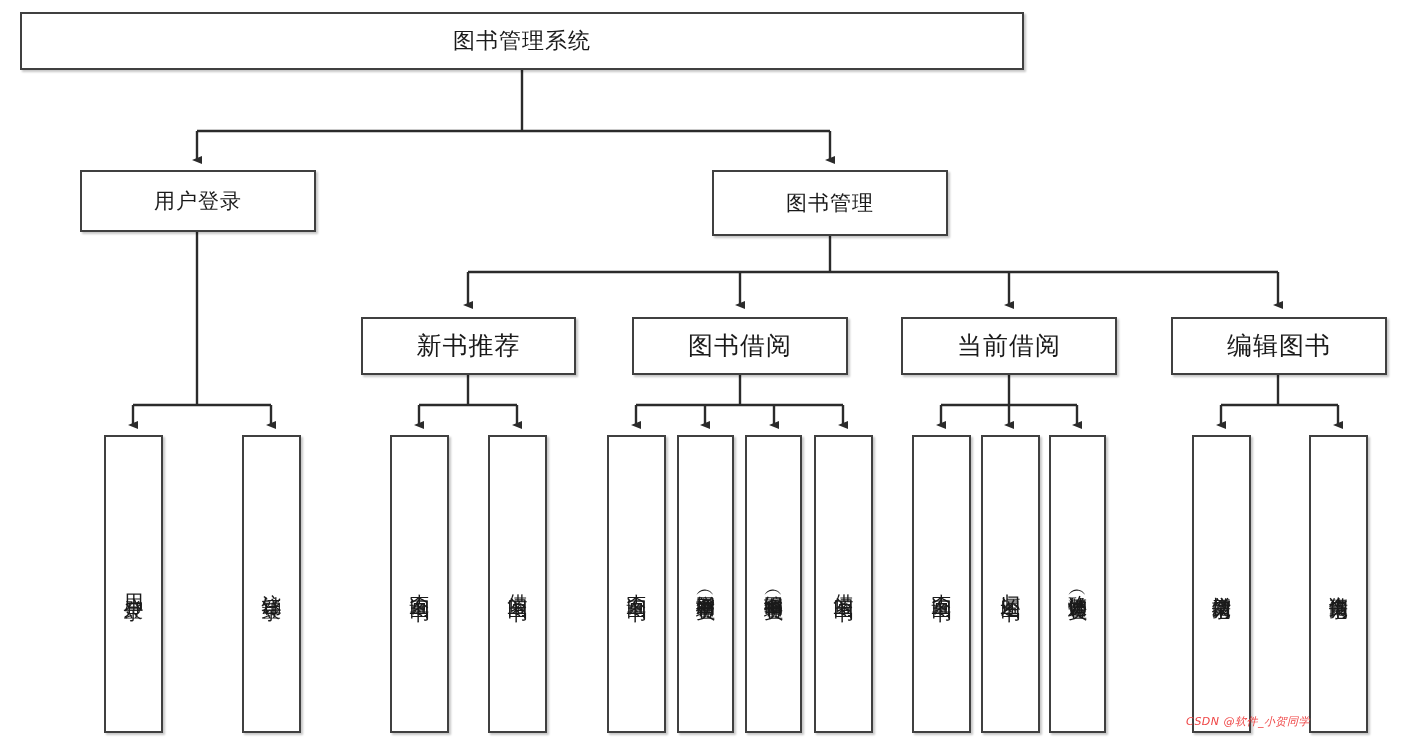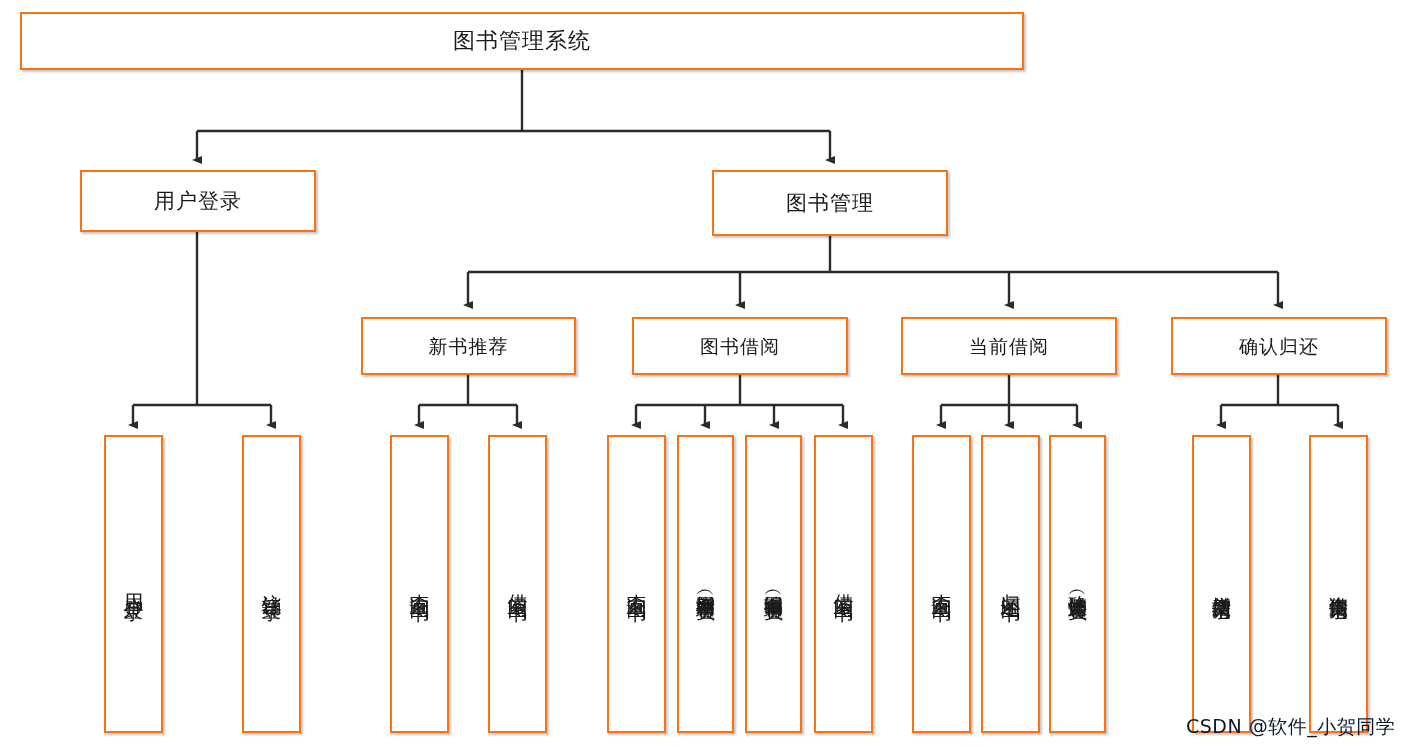--- a/index.html
+++ b/index.html
@@ -22,38 +22,38 @@
     position: absolute;
     left: 0;
     top: 0;
     width: 1405px;
     height: 747px;
   }
   .node {
     position: absolute;
     box-sizing: border-box;
     background: #ffffff;
-    border: 2px solid #f97316;
+    border: 2px solid #404040;
     box-shadow: 2px 2px 2px rgba(0,0,0,0.22);
     display: flex;
     align-items: center;
     justify-content: center;
     z-index: 2;
   }
   .node-label {
     color: #1a1a1a;
     font-size: 21px;
     line-height: 1.18;
     letter-spacing: 1px;
     white-space: pre;
     text-align: center;
   }
   .node.level-0 .node-label { font-size: 22px; }
   .node.level-1 .node-label { font-size: 21px; }
-  .node.level-2 .node-label { font-size: 19px; }
+  .node.level-2 .node-label { font-size: 25px; }
   .node.leaf {
     align-items: center;
     justify-content: center;
     padding: 4px 0;
   }
   .node.leaf .node-label {
     writing-mode: vertical-rl;
     text-orientation: upright;
     font-size: 20px;
     letter-spacing: 3px;
@@ -61,26 +61,27 @@
     white-space: nowrap;
   }
   .node.leaf.tall-text .node-label {
     font-size: 19px;
     letter-spacing: 1px;
   }
   #watermark {
     position: absolute;
     left: 1186px;
     top: 714px;
-    font-size: 19px;
-    color: #0f172a;
+    font-size: 11px;
+    color: #ef4444;
     letter-spacing: 0.5px;
     white-space: nowrap;
     z-index: 5;
     pointer-events: none;
+    font-style: italic;
   }
 </style>
 </head>
 <body>
 
 <div id="diagram-canvas">
 
   <svg id="edge-layer" viewBox="0 0 1405 747" xmlns="http://www.w3.org/2000/svg">
     <defs>
       <marker id="arrow" markerWidth="10" markerHeight="10" refX="4.5" refY="5" orient="auto" markerUnits="userSpaceOnUse">
@@ -145,21 +146,21 @@
   <div class="node level-2" style="left:361px; top:317px; width:215px; height:58px;">
     <span class="node-label">新书推荐</span>
   </div>
   <div class="node level-2" style="left:901px; top:317px; width:216px; height:58px;">
     <span class="node-label">当前借阅</span>
   </div>
   <div class="node level-2" style="left:632px; top:317px; width:216px; height:58px;">
     <span class="node-label">图书借阅</span>
   </div>
   <div class="node level-2" style="left:1171px; top:317px; width:216px; height:58px;">
-    <span class="node-label">确认归还</span>
+    <span class="node-label">编辑图书</span>
   </div>
 
   <div class="node leaf" style="left:104px; top:435px; width:59px; height:298px;">
     <span class="node-label">用户登录</span>
   </div>
   <div class="node leaf" style="left:242px; top:435px; width:59px; height:298px;">
     <span class="node-label">注销登录</span>
   </div>
 
   <div class="node leaf" style="left:390px; top:435px; width:59px; height:298px;">

